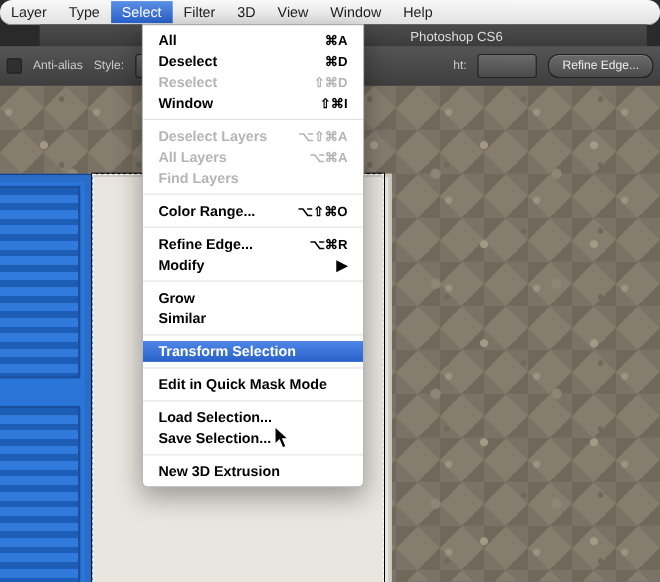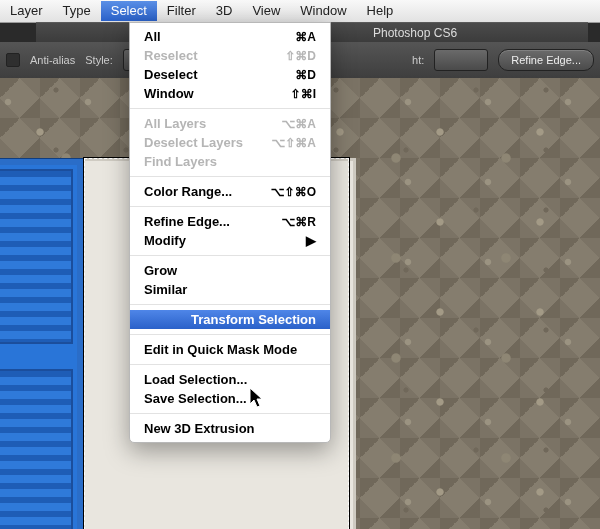--- a/index.html
+++ b/index.html
@@ -16,20 +16,21 @@
   .menubar {
     position: absolute;
     top: 0; left: 0; right: 0;
     height: 22px;
     background: linear-gradient(#f8f8f8, #e2e2e2);
     border-bottom: 1px solid #9a9a9a;
     display: flex;
     align-items: center;
     font-size: 13px;
     color: #222;
+    border-radius: 11px;
   }
   .menubar .item {
     padding: 2px 10px 3px;
   }
   .menubar .item.selected {
     background: linear-gradient(#5a8fe6,#2a61c9);
     color:#fff;
   }
   .menubar .right {
     display: flex;
@@ -180,21 +181,20 @@
     color:#000;
     white-space:nowrap;
     font-weight:bold;
   }
   .menu .row.disabled { color:#b5b5b5; }
   .menu .row .shortcut { margin-left:auto; font-size:12px; }
   .menu .sep { height:1px; background:#e2e2e2; margin:5px 0; }
   .menu .row.highlight {
     background: linear-gradient(#4f86e8,#2a61c9);
     color:#fff;
-    justify-content:flex-end;
   }
   .menu .arrow { margin-left:auto; }
   
   .cursor {
     position:absolute;
     top:388px; left:250px;
     width:16px; height:22px;
     pointer-events:none;
   }
   .cursor svg { width:16px; height:22px; }
@@ -233,40 +233,40 @@
   <div class="shutter left"></div>
 
   <div class="marching"></div>
 </div>
 
 <div class="menu">
   <div class="row">
       <span>All</span>
       <span class="shortcut">⌘A</span>
     </div>
+  <div class="row">
+      <span>Deselect</span>
+      <span class="shortcut">⌘D</span>
+    </div>
   <div class="row disabled">
       <span>Reselect</span>
       <span class="shortcut">⇧⌘D</span>
     </div>
   <div class="row">
-      <span>Deselect</span>
-      <span class="shortcut">⌘D</span>
-    </div>
-  <div class="row">
       <span>Window</span>
       <span class="shortcut">⇧⌘I</span>
     </div>
   <div class="sep"></div>
+  <div class="row disabled">
+      <span>Deselect Layers</span>
+      <span class="shortcut">⌥⇧⌘A</span>
+    </div>
   <div class="row disabled">
       <span>All Layers</span>
       <span class="shortcut">⌥⌘A</span>
-    </div>
-  <div class="row disabled">
-      <span>Deselect Layers</span>
-      <span class="shortcut">⌥⇧⌘A</span>
     </div>
   <div class="row disabled">
       <span>Find Layers</span>
     </div>
   <div class="sep"></div>
   <div class="row">
       <span>Color Range...</span>
       <span class="shortcut">⌥⇧⌘O</span>
     </div>
   <div class="sep"></div>

